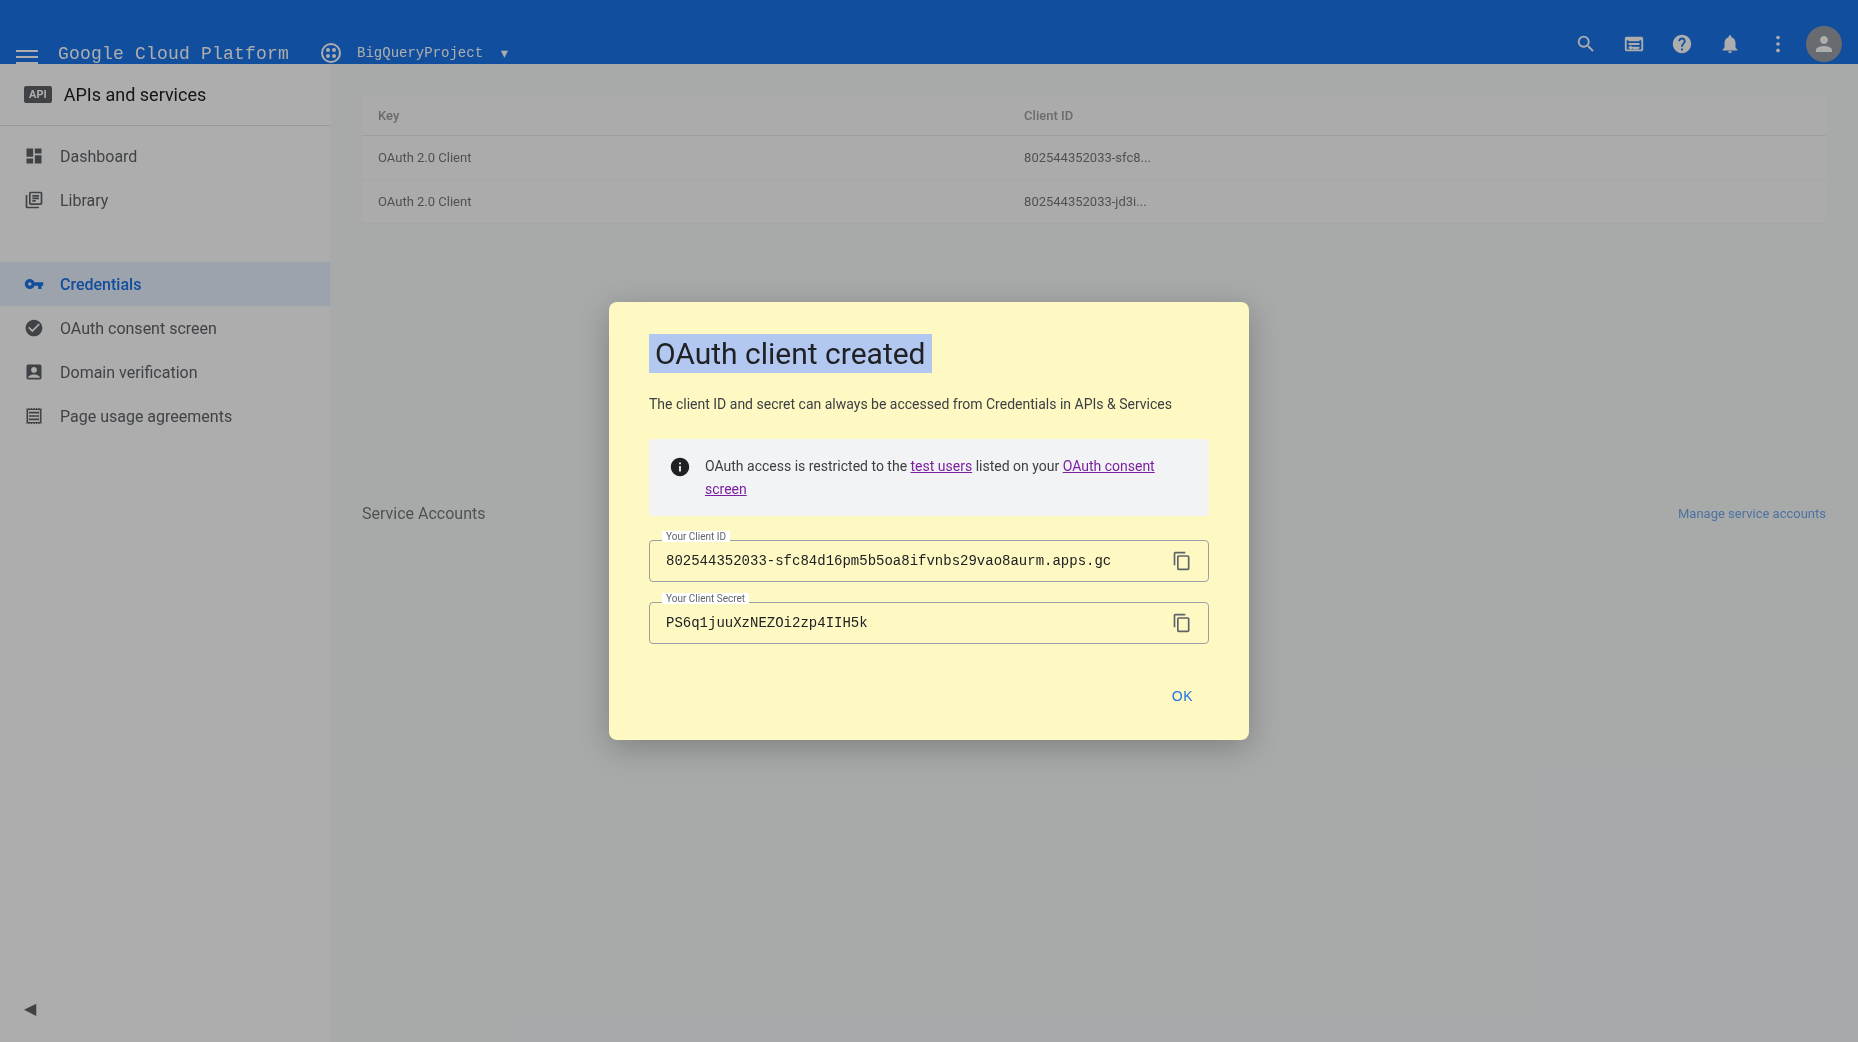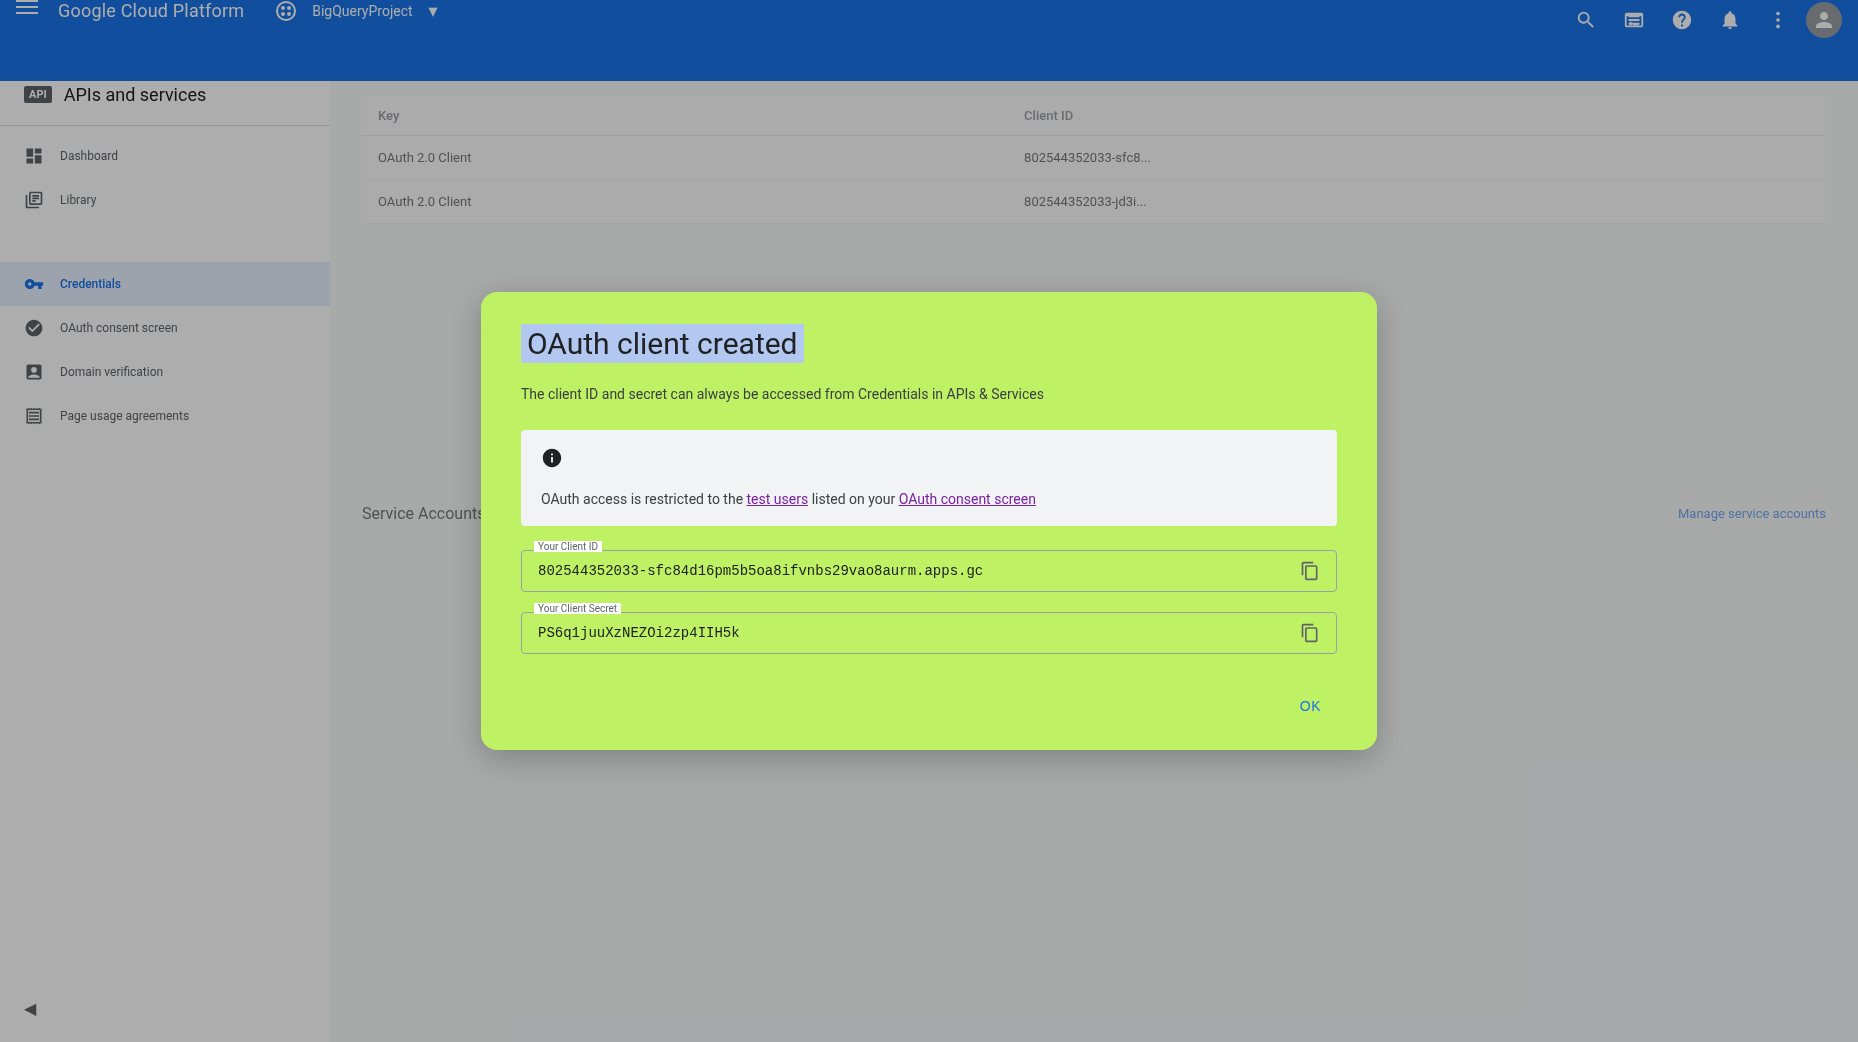--- a/index.html
+++ b/index.html
@@ -1,27 +1,28 @@
 <!DOCTYPE html>
 <html><head>
   <meta charset="utf-8">
   <style>
     * { margin: 0; padding: 0; box-sizing: border-box; }
     body { font-family: 'Roboto', Arial, sans-serif; background: #f1f3f4; width: 1858px; height: 1042px; overflow: hidden; position: relative; }
 
     
     .top-nav {
       background: #1a73e8;
-      height: 81px;
-      display: flex;
-      align-items: flex-start;
+      height: 64px;
+      display: flex;
+      align-items: flex-end;
       padding: 0 16px;
       gap: 16px;
       position: relative;
       z-index: 1;
+      font-family: Liberation Mono, monospace;
     }
     .nav-hamburger { color: white; font-size: 22px; cursor: pointer; display: flex; flex-direction: column; gap: 4px; }
     .nav-hamburger span { display: block; width: 22px; height: 2px; background: white; }
     .nav-logo { color: white; font-size: 18px; font-weight: 400; letter-spacing: 0.2px; margin-left: 4px; }
     .nav-project { display: flex; align-items: center; gap: 16px; color: white; font-size: 14px; cursor: pointer; margin-left: 16px; }
     .nav-project-icon { width: 20px; height: 20px; border: 2px solid white; border-radius: 50%; display: flex; align-items: center; justify-content: center; }
     .nav-project-dots { display: grid; grid-template-columns: 1fr 1fr; gap: 2px; }
     .nav-project-dot { width: 4px; height: 4px; background: white; border-radius: 50%; }
     .nav-right { margin-left: auto; display: flex; align-items: center; gap: 8px; }
     .nav-icon-btn { color: white; width: 40px; height: 40px; display: flex; align-items: center; justify-content: center; border-radius: 50%; cursor: pointer; font-size: 20px; }
@@ -56,21 +57,21 @@
     }
     .sidebar-title { font-size: 18px; color: #202124; font-weight: 400; }
     .sidebar-nav { padding-top: 8px; }
     .sidebar-item {
       display: flex;
       align-items: center;
       gap: 16px;
       padding: 12px 24px;
       cursor: pointer;
       color: #5f6368;
-      font-size: 12px;
+      font-size: 16px;
       border-radius: 0 24px 24px 0;
       margin-right: 12px;
     }
     .sidebar-item.active { background: #e8f0fe; color: #1a73e8; margin-top: 40px; }
     .sidebar-item.active .sidebar-item-label { color: #1a73e8; font-weight: 500; }
     .sidebar-item-icon { width: 20px; height: 20px; display: flex; align-items: center; justify-content: center; flex-shrink: 0; }
     .sidebar-collapse { position: absolute; bottom: 24px; left: 24px; display: flex; align-items: center; gap: 8px; cursor: pointer; color: #5f6368; font-size: 14px; }
 
     
     .main-content {
@@ -102,23 +103,23 @@
       left: 0;
       right: 0;
       bottom: 0;
       background: rgba(0,0,0,0.32);
       display: flex;
       align-items: center;
       justify-content: center;
       z-index: 100;
     }
     .modal {
-      background: #bef264;
-      border-radius: 16px;
-      width: 896px;
+      background: #fef9c3;
+      border-radius: 8px;
+      width: 640px;
       padding: 32px 40px 28px 40px;
       position: relative;
       box-shadow: 0 8px 32px rgba(0,0,0,0.24);
     }
     .modal-title {
       font-size: 30px;
       font-weight: 400;
       color: #202124;
       margin-bottom: 20px;
       background: #b3c8f0;
@@ -127,21 +128,20 @@
     }
     .modal-desc { font-size: 14px; color: #3c4043; line-height: 1.6; margin-bottom: 24px; }
     .modal-info-box {
       background: #f1f3f4;
       border-radius: 4px;
       padding: 16px 20px;
       display: flex;
       align-items: flex-start;
       gap: 14px;
       margin-bottom: 24px;
-      flex-direction: column;
     }
     .modal-info-icon { font-size: 20px; color: #202124; flex-shrink: 0; margin-top: 1px; }
     .modal-info-text { font-size: 14px; color: #3c4043; line-height: 1.6; }
     .modal-info-link { color: #7b1fa2; text-decoration: underline; cursor: pointer; }
     .field-group { margin-bottom: 20px; }
     .field-box {
       border: 1px solid #9aa0a6;
       border-radius: 4px;
       padding: 12px 48px 12px 16px;
       position: relative;

